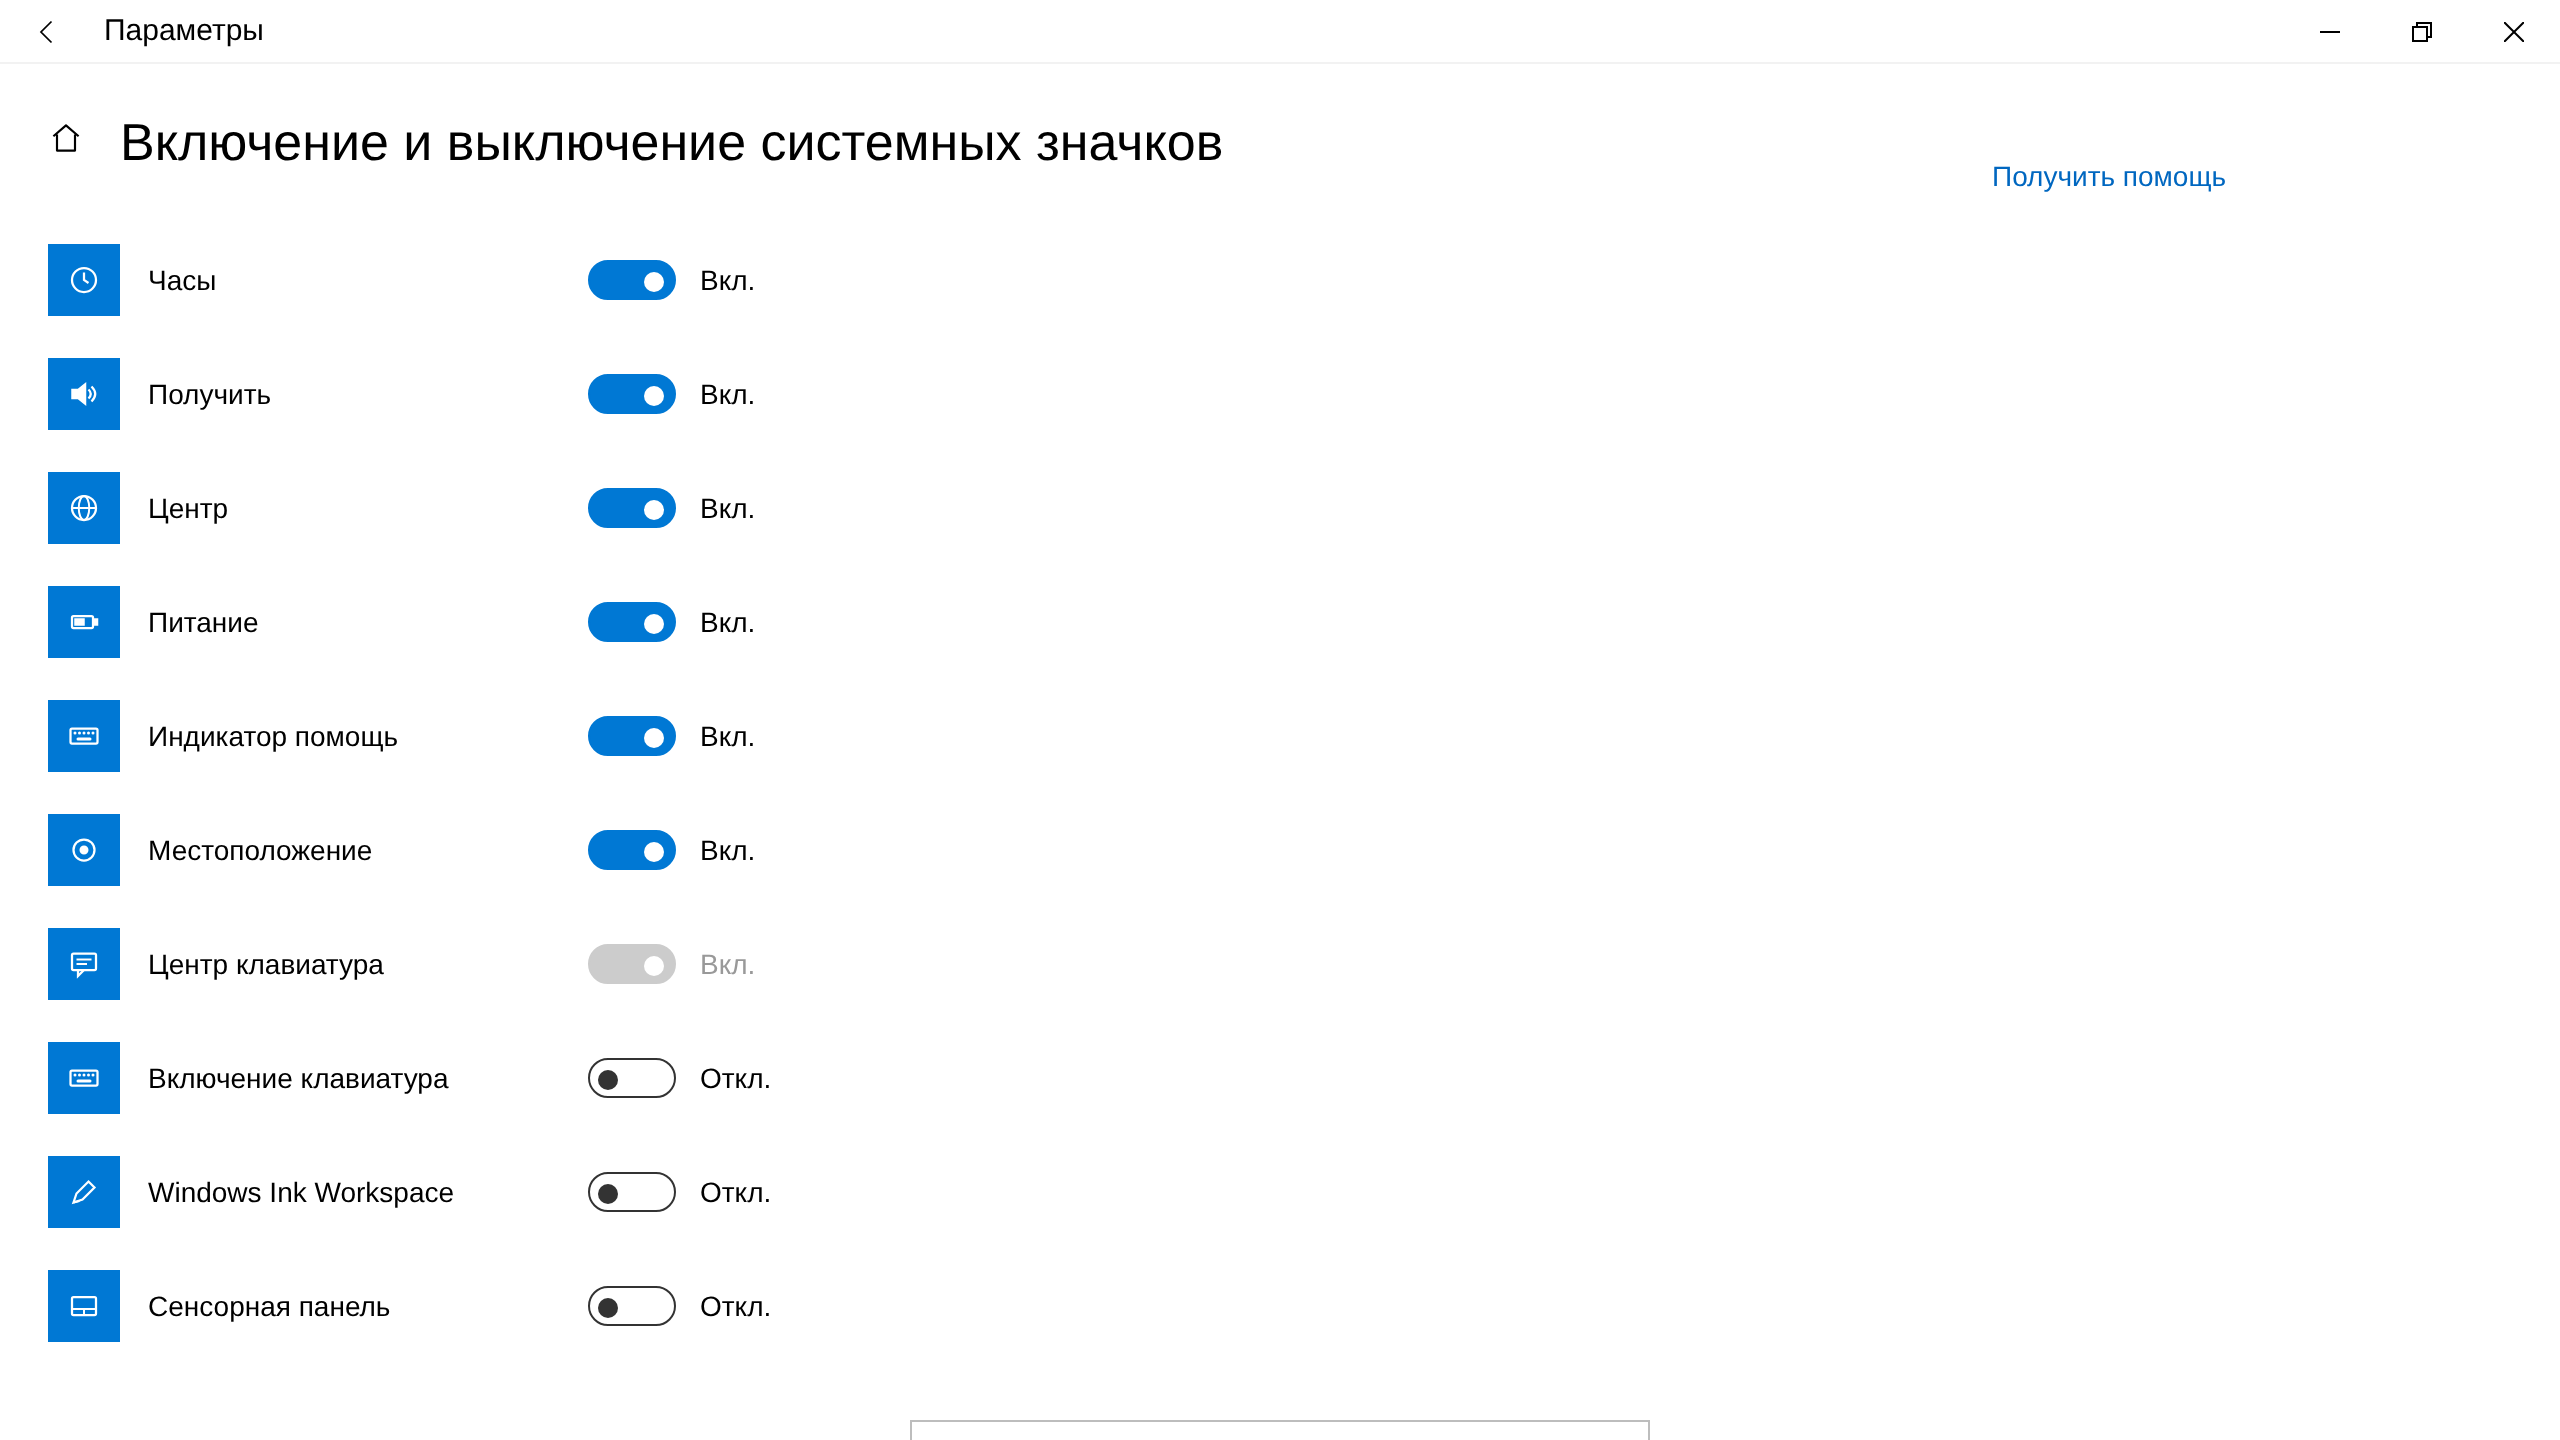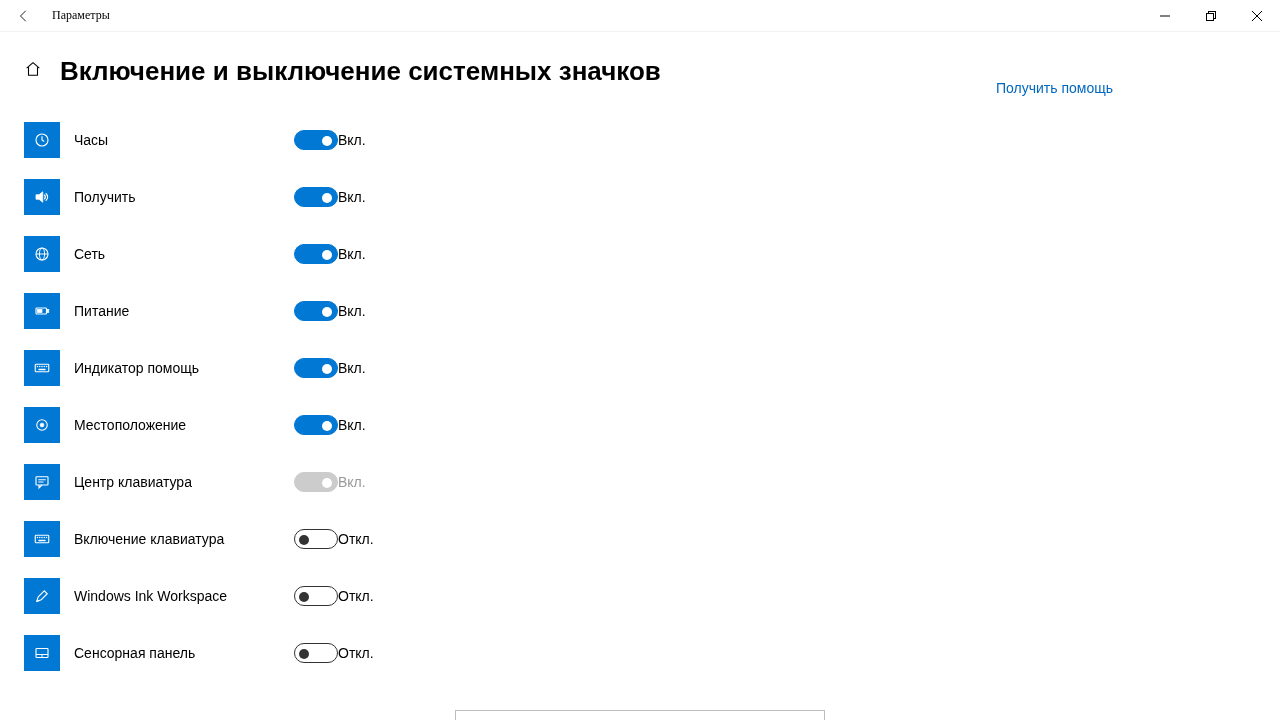--- a/index.html
+++ b/index.html
@@ -10,23 +10,22 @@
     display: flex;
     align-items: center;
     border-bottom: 1px solid rgba(0,0,0,0.05);
   }
   .titlebar .back {
     width: 48px; height: 32px;
     display: flex; align-items: center; justify-content: center;
     font-size: 14px;
   }
   .titlebar .title {
-    font-size: 12px;
+    font-size: 15px;
     padding-left: 4px;
-    font-family: Liberation Serif, serif;
   }
   .titlebar .spacer { flex: 1; }
   .titlebar .winbtn {
     width: 46px; height: 32px;
     display: flex; align-items: center; justify-content: center;
     font-size: 12px;
   }
 
   .content {
     display: flex;
@@ -40,21 +39,21 @@
     display: flex;
     align-items: center;
     gap: 18px;
     margin-bottom: 24px;
   }
   .home-icon {
     font-size: 18px;
   }
   h1.page-title {
     font-size: 26px;
-    font-weight: 700;
+    font-weight: 400;
   }
 
   .rows { }
   .row {
     display: flex;
     align-items: center;
     height: 57px;
   }
   .icon-tile {
     width: 36px; height: 36px;
@@ -102,20 +101,21 @@
   }
   .toggle.on.disabled {
     background: #ccc;
     border: 1px solid #ccc;
   }
   .toggle.on.disabled .knob {
     background: #fff;
   }
   .state-label {
     font-size: 14px;
+    margin-left: 12px;
   }
   .state-label.disabled { color: #999; }
 
   .sidebar-right {
     width: 260px;
     padding-top: 24px;
   }
   .sidebar-right .q {
     font-size: 14px;
     margin-bottom: 10px;
@@ -212,21 +212,21 @@
           <div class="state-label">Вкл.</div>
         </div>
         <div class="row">
           <div class="icon-tile">
             <svg viewBox="0 0 24 24">
               <circle cx="12" cy="12" r="8" fill="none" stroke="#fff" stroke-width="1.5"></circle>
               <ellipse cx="12" cy="12" rx="3.5" ry="8" fill="none" stroke="#fff" stroke-width="1.3"></ellipse>
               <line x1="4" y1="12" x2="20" y2="12" stroke="#fff" stroke-width="1.3"></line>
             </svg>
           </div>
-          <div class="label">Сеть</div>
+          <div class="label">Центр</div>
           <div class="toggle on">
             <div class="knob"></div>
           </div>
           <div class="state-label">Вкл.</div>
         </div>
         <div class="row">
           <div class="icon-tile">
             <svg viewBox="0 0 24 24">
               <rect x="4" y="8" width="14" height="8" rx="1" fill="none" stroke="#fff" stroke-width="1.5"></rect>
               <rect x="19" y="10" width="2" height="4" fill="#fff"></rect>

